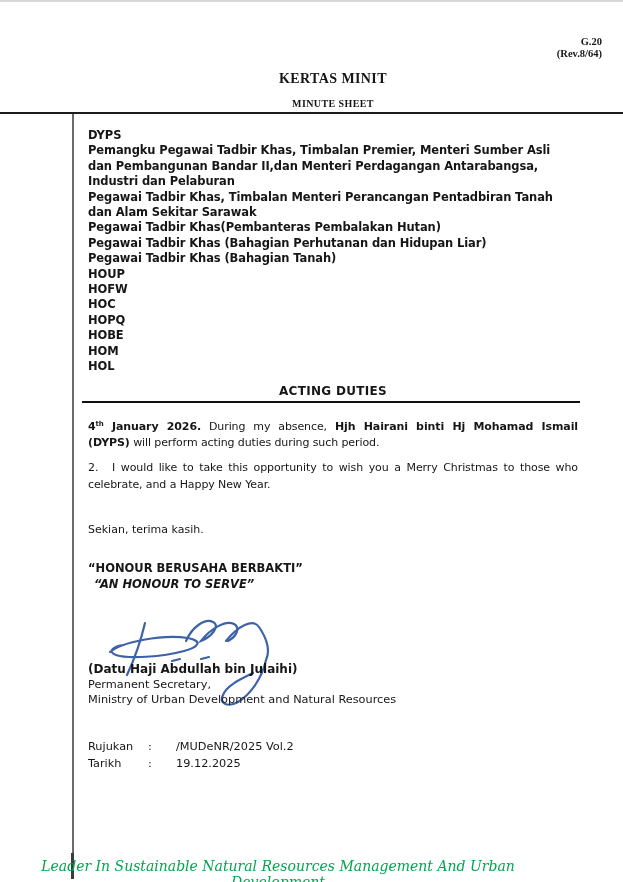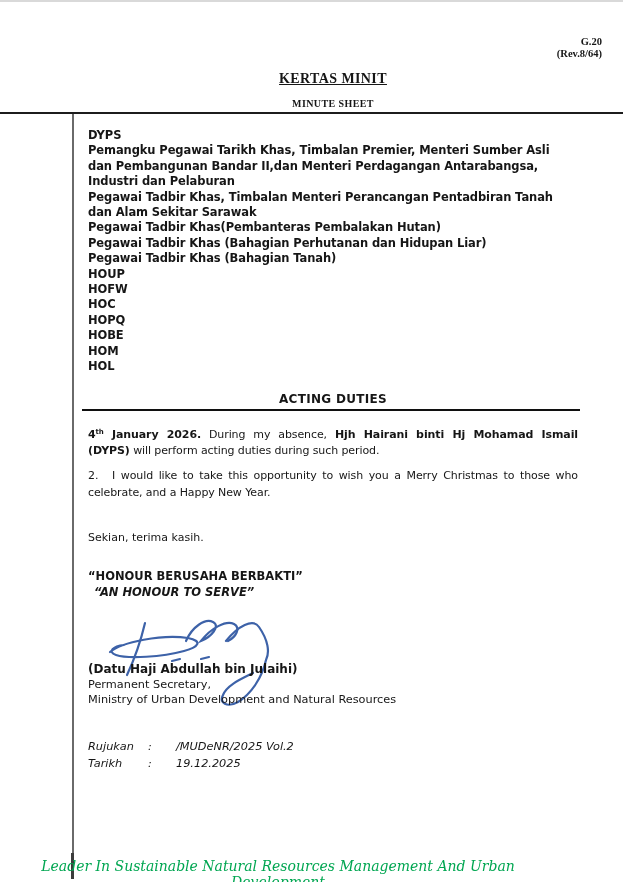--- a/index.html
+++ b/index.html
@@ -9,44 +9,44 @@
     border-top:2px solid #d9d9d9;box-sizing:border-box;overflow:hidden;
   }
   .form-code{
     position:absolute;top:34px;right:21px;text-align:right;
     font-family:"Liberation Serif",serif;font-weight:700;font-size:10.5px;line-height:12px;
   }
   .doc-title{
     position:absolute;top:69px;left:88px;width:490px;text-align:center;
     font-family:"Liberation Serif",serif;font-weight:700;
   }
-  .title-main{font-size:14px;text-decoration:underline;letter-spacing:.4px;}
+  .title-main{font-size:14px;letter-spacing:.4px;}
   .title-sub{font-size:10px;letter-spacing:.4px;margin-top:11px;}
   .top-rule{position:absolute;top:110px;left:0;width:623px;height:2px;background:#1c1c1c;}
   .v-rule{position:absolute;left:72px;top:112px;width:2px;height:764px;background:#6a6a6a;}
   .v-rule-tip{position:absolute;left:71px;top:851px;width:3px;height:26px;background:#3c3c3c;}
   .content{position:absolute;left:88px;top:126px;width:490px;}
   .recipients{font-weight:700;font-size:11.5px;line-height:15.4px;letter-spacing:-.1px;white-space:nowrap;}
-  .heading{margin-top:17px;text-align:center;font-weight:700;font-size:12px;letter-spacing:.3px;}
+  .heading{margin-top:9px;text-align:center;font-weight:700;font-size:12px;letter-spacing:.3px;}
   .heading-rule{margin-top:3px;margin-left:-6px;width:498px;height:2.5px;background:#101010;}
   .para{font-size:11px;line-height:16.2px;letter-spacing:-.1px;}
   .p1{margin-top:13px;}
   .p2{margin-top:9px;}
   .line.just{text-align:justify;text-align-last:justify;}
   .indent{text-indent:30px;}
   .pnum{display:inline-block;width:24px;}
   sup{font-size:7px;vertical-align:4px;font-weight:700;}
   .closing{margin-top:30px;font-size:11px;}
   .motto{margin-top:24px;font-weight:700;font-size:11.5px;line-height:16px;}
   .motto-it{font-style:italic;margin-left:6px;}
   .signature-svg{position:absolute;left:100px;top:612px;}
   .sig-block{position:absolute;left:88px;top:659px;width:430px;}
   .sig-name{font-weight:700;font-size:12px;line-height:16px;}
   .sig-title,.sig-min{font-size:11.3px;line-height:15.3px;}
-  .ref-block{position:absolute;left:88px;top:737px;font-size:11.3px;line-height:16.5px;font-style:italic;}
+  .ref-block{position:absolute;left:88px;top:737px;font-size:11.3px;line-height:16.5px;}
   .ref-row{display:flex;}
   .ref-label{width:60px;}
   .ref-colon{width:28px;}
   .footer{
     position:absolute;left:0;top:856px;width:556px;text-align:center;
     font-family:"DejaVu Serif",serif;font-style:italic;font-size:14px;color:#00a651;
   }
 </style>
 </head>
 <body>
@@ -62,21 +62,21 @@
 </div>
 
 <div class="top-rule"></div>
 <div class="v-rule"></div>
 <div class="v-rule-tip"></div>
 
 <div class="content">
 
   <div class="recipients">
     <div>DYPS</div>
-    <div>Pemangku Pegawai Tarikh Khas, Timbalan Premier, Menteri Sumber Asli</div>
+    <div>Pemangku Pegawai Tadbir Khas, Timbalan Premier, Menteri Sumber Asli</div>
     <div>dan Pembangunan Bandar II,dan Menteri Perdagangan Antarabangsa,</div>
     <div>Industri dan Pelaburan</div>
     <div>Pegawai Tadbir Khas, Timbalan Menteri Perancangan Pentadbiran Tanah</div>
     <div>dan Alam Sekitar Sarawak</div>
     <div>Pegawai Tadbir Khas(Pembanteras Pembalakan Hutan)</div>
     <div>Pegawai Tadbir Khas (Bahagian Perhutanan dan Hidupan Liar)</div>
     <div>Pegawai Tadbir Khas (Bahagian Tanah)</div>
     <div>HOUP</div>
     <div>HOFW</div>
     <div>HOC</div>

